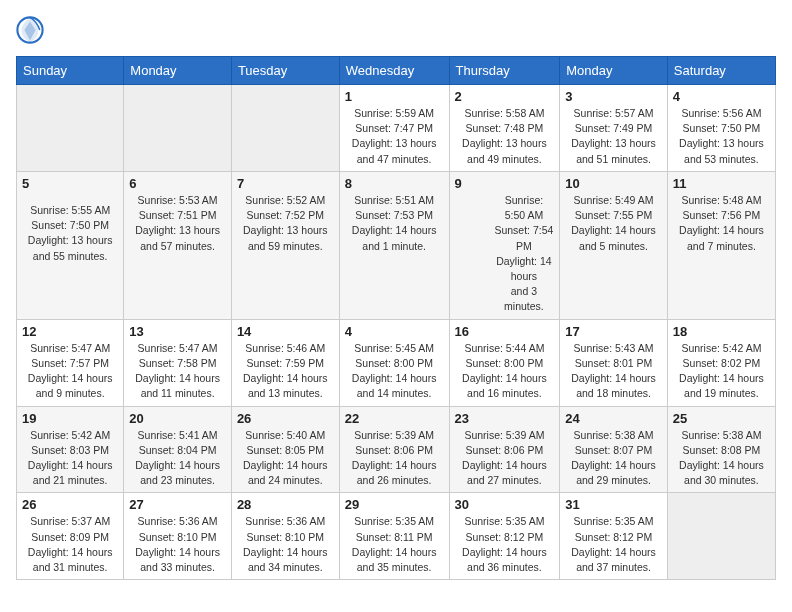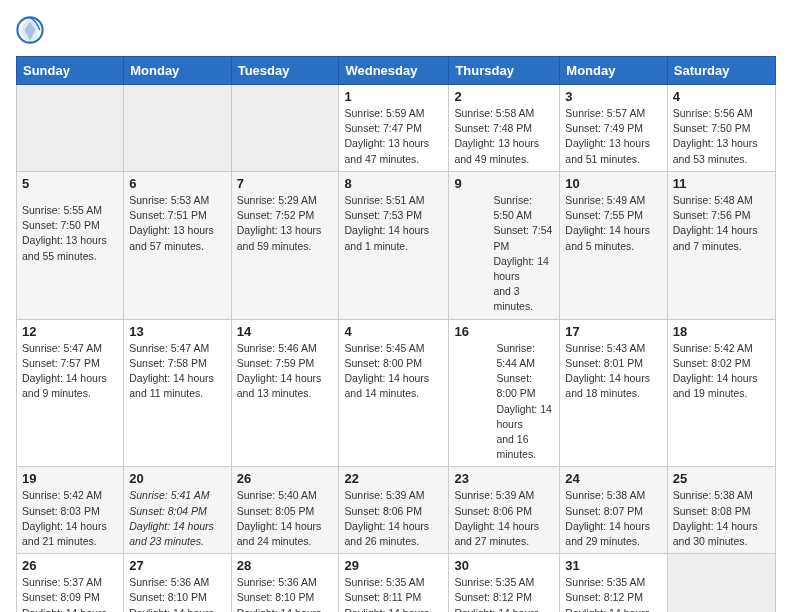--- a/index.html
+++ b/index.html
@@ -51,21 +51,21 @@
       width: 100%;
       border-collapse: collapse;
       font-size: 11px;
     }
     thead tr th {
       background-color: #2a6fc4;
       color: #fff;
       text-align: left;
       padding: 6px 6px;
       font-size: 13px;
-      font-weight: bold;
+      font-weight: normal;
       border: 1px solid #1a5aaa;
     }
     tbody tr td {
       border: 1px solid #ccc;
       vertical-align: top;
       padding: 4px 5px;
       height: 80px;
       width: 113px;
       background: #fff;
     }
@@ -76,20 +76,21 @@
       font-weight: bold;
       font-size: 13px;
       color: #222;
       display: block;
       margin-bottom: 2px;
     }
     .day-info {
       color: #333;
       font-size: 10.5px;
       line-height: 1.45;
+      text-align: center;
     }
     .empty-cell {
       background: #eee !important;
     }
   </style>
 </head>
 <body>
 
 <div class="header">
   <div class="logo">
@@ -166,21 +167,21 @@
         </td>
         <td>
           <span class="day-number">6</span>
           <div class="day-info" style="white-space: pre-line;">Sunrise: 5:53 AM
 Sunset: 7:51 PM
 Daylight: 13 hours
 and 57 minutes.</div>
         </td>
         <td>
           <span class="day-number">7</span>
-          <div class="day-info" style="white-space: pre-line;">Sunrise: 5:29 AM
+          <div class="day-info" style="white-space: pre-line;">Sunrise: 5:52 AM
 Sunset: 7:52 PM
 Daylight: 13 hours
 and 59 minutes.</div>
         </td>
         <td>
           <span class="day-number">8</span>
           <div class="day-info" style="white-space: pre-line;">Sunrise: 5:51 AM
 Sunset: 7:53 PM
 Daylight: 14 hours
 and 1 minute.</div>
@@ -231,21 +232,21 @@
         </td>
         <td>
           <span class="day-number">4</span>
           <div class="day-info" style="white-space: pre-line;">Sunrise: 5:45 AM
 Sunset: 8:00 PM
 Daylight: 14 hours
 and 14 minutes.</div>
         </td>
         <td>
           <span class="day-number">16</span>
-          <div class="day-info" style="white-space: pre-line; margin-left: 42px;">Sunrise: 5:44 AM
+          <div class="day-info" style="white-space: pre-line;">Sunrise: 5:44 AM
 Sunset: 8:00 PM
 Daylight: 14 hours
 and 16 minutes.</div>
         </td>
         <td>
           <span class="day-number">17</span>
           <div class="day-info" style="white-space: pre-line;">Sunrise: 5:43 AM
 Sunset: 8:01 PM
 Daylight: 14 hours
 and 18 minutes.</div>
@@ -261,21 +262,21 @@
       <tr>
         <td>
           <span class="day-number">19</span>
           <div class="day-info" style="white-space: pre-line;">Sunrise: 5:42 AM
 Sunset: 8:03 PM
 Daylight: 14 hours
 and 21 minutes.</div>
         </td>
         <td>
           <span class="day-number">20</span>
-          <div class="day-info" style="white-space: pre-line; font-style: italic;">Sunrise: 5:41 AM
+          <div class="day-info" style="white-space: pre-line;">Sunrise: 5:41 AM
 Sunset: 8:04 PM
 Daylight: 14 hours
 and 23 minutes.</div>
         </td>
         <td>
           <span class="day-number">26</span>
           <div class="day-info" style="white-space: pre-line;">Sunrise: 5:40 AM
 Sunset: 8:05 PM
 Daylight: 14 hours
 and 24 minutes.</div>

